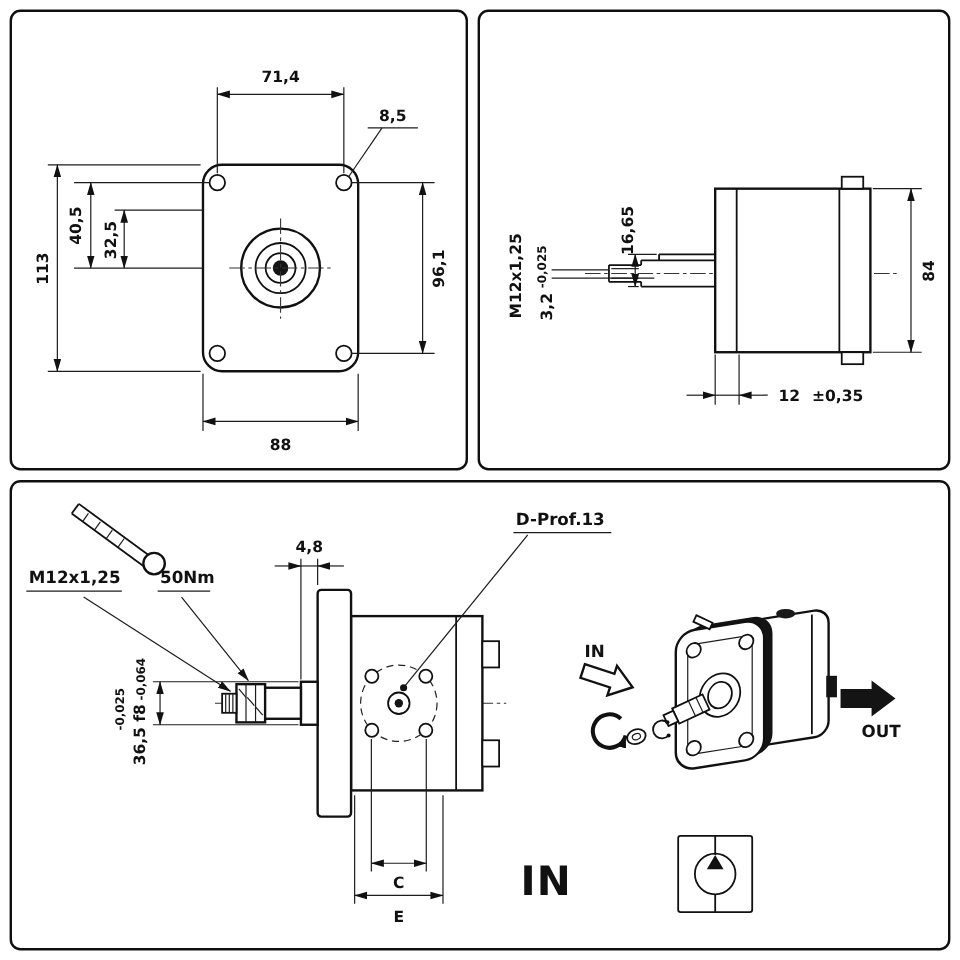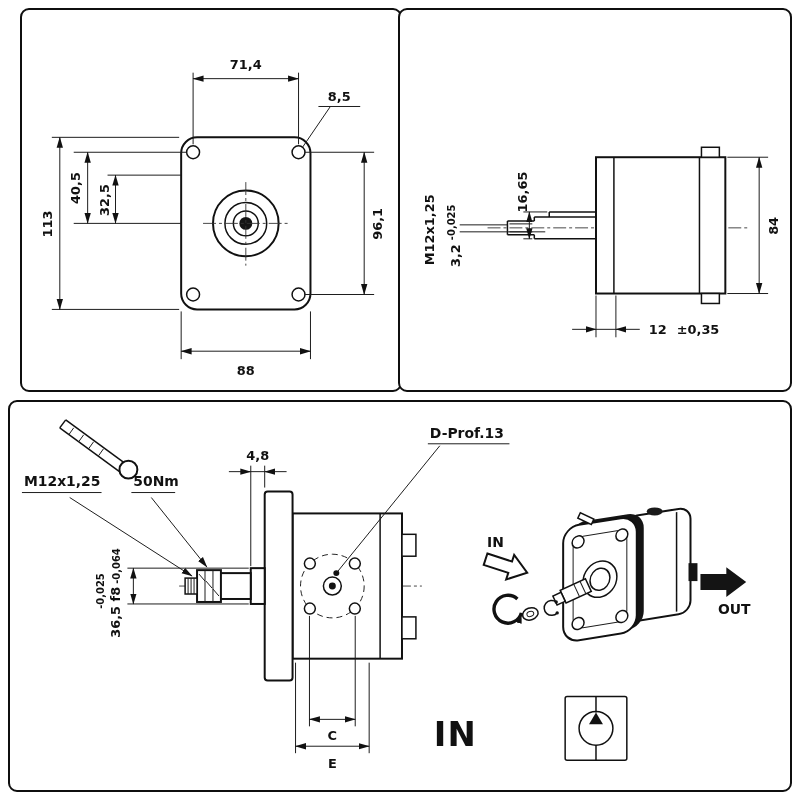--- a/index.html
+++ b/index.html
@@ -1,18 +1,18 @@
 <!DOCTYPE html>
 <html><head>
 <meta charset="utf-8">
 <style>
   html,body{margin:0;padding:0;background:#ffffff;}
   #page{position:relative;width:800px;height:800px;background:#fff;font-family:"DejaVu Sans","Liberation Sans",sans-serif;}
   .panel{position:absolute;border:2.5px solid #0f0f0f;border-radius:9px;background:#fff;box-sizing:border-box;overflow:hidden;}
-  #p1{left:8px;top:8px;width:382px;height:384px;margin-left:12px;}
+  #p1{left:8px;top:8px;width:382px;height:384px;}
   #p2{left:398px;top:8px;width:394px;height:384px;}
   #p3{left:8px;top:400px;width:784px;height:392px;}
   svg{display:block;width:100%;height:100%;}
   text{font-family:"DejaVu Sans","Liberation Sans",sans-serif;font-size:13px;font-weight:bold;fill:#111;}
   .big{font-size:34px;font-weight:900;letter-spacing:1px;}
   .lbl{font-size:14px;}
   .small{font-size:10px;}
   .ol{stroke:#111;stroke-width:2;fill:none;}
   .olf{stroke:#111;stroke-width:2;fill:#fff;}
   .ol2{stroke:#111;stroke-width:1.5;fill:none;}

